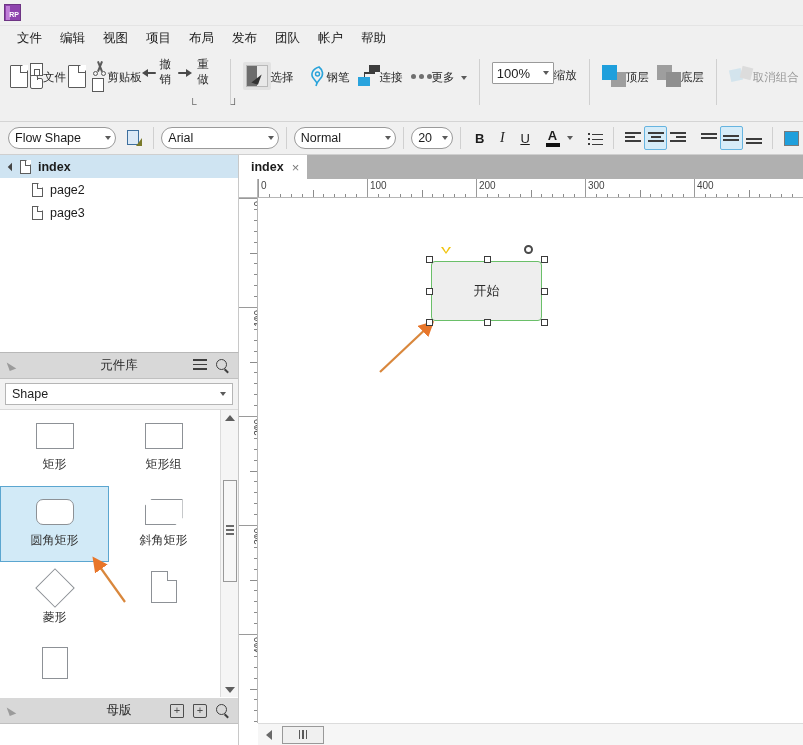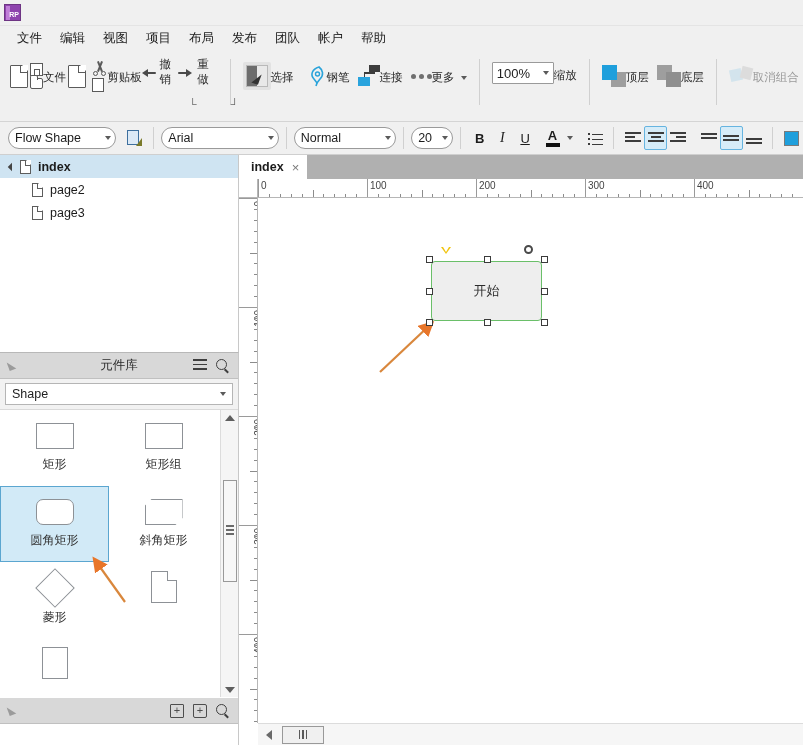--- a/index.html
+++ b/index.html
@@ -845,20 +845,21 @@
         <div class="sb-arrow dn">
             <i></i>
           </div>
       </div>
     </div>
   </div>
 
   <div class="panel-masters">
     <div class="panel-head">
       <span class="ico-collapse ph-left"></span>
+      <span class="ph-title">母版</span>
       <span class="ph-right">
         <span class="ico-addpage"></span>
         <span class="ico-addfolder"></span>
         <span class="ico-search"></span>
       </span>
     </div>
   </div>
 
   <div class="canvas-area">
     <div class="tabs">

